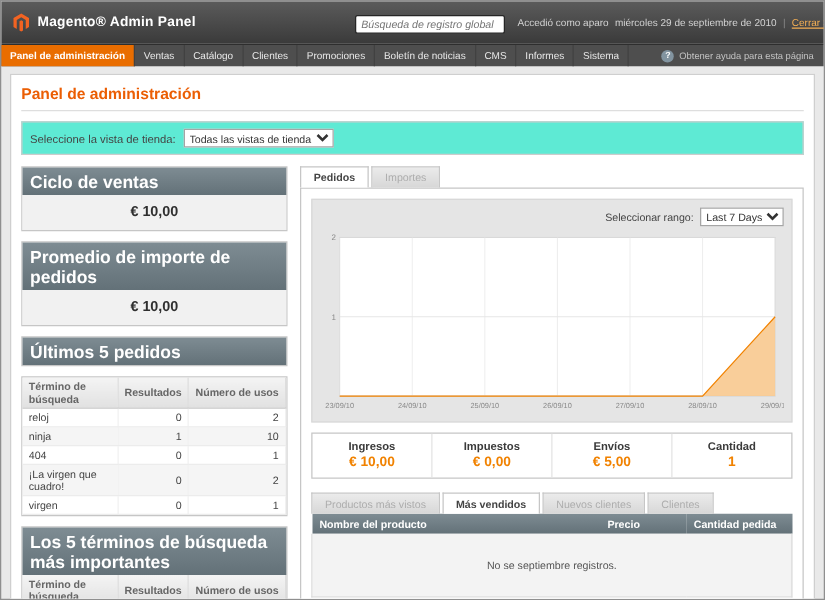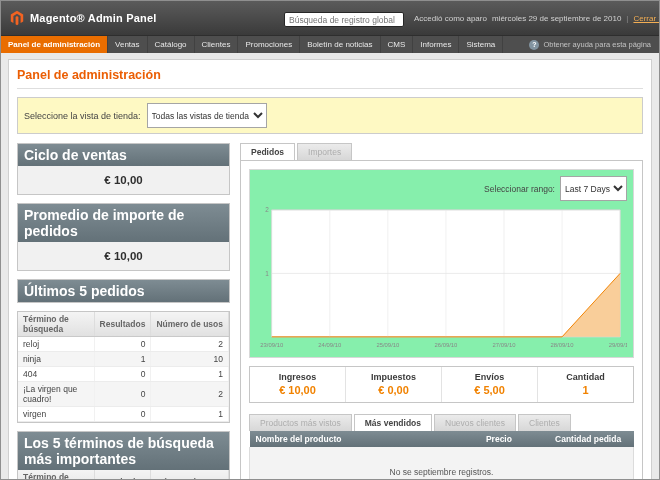--- a/index.html
+++ b/index.html
@@ -19,20 +19,21 @@
     border-bottom:1px solid #2e2e2e;
   }
   .brand { display:flex; align-items:center; gap:5px; width:265px; flex:none; }
   .brand-text { color:#ffffff; font-weight:bold; font-size:11px; letter-spacing:.2px; }
   .logo { display:flex; }
   .global-search input {
     width:120px; height:15px; font-size:8.5px;
     border:1px solid #262626; border-radius:2px;
     padding:0 4px; background:#ffffff; color:#666;
     font-family:"Liberation Sans", sans-serif;
+    font-style:italic;
   }
   .session {
     margin-left:auto; display:flex; gap:5px; align-items:center;
     font-size:8px; color:#d2d2d2; white-space:nowrap;
   }
   .session .sep { color:#8a8a8a; }
   .session a { color:#f3ae54; text-decoration:underline; cursor:pointer; }
 
   
   .mainnav {
@@ -59,27 +60,27 @@
   .content {
     background:#fff; margin:6px 7px;
     border:1px solid #cfcfcf;
     padding:8px; height:421px; overflow:hidden;
   }
   .page-title {
     color:#eb5e04; font-size:12.5px; font-weight:bold;
     padding-bottom:6px; border-bottom:1px solid #dedede; margin-bottom:8px;
   }
   .store-switcher {
-    border:1px solid #ccc; background:#fef9c3;
+    border:1px solid #ccc; background:#5eead4;
     padding:5px 6px; font-size:9px; color:#444; margin-bottom:9px;
     display:flex; align-items:center; gap:6px;
   }
   select {
     font-size:8.5px; border:1px solid #a5a5a5; background:#fff; color:#333;
-    height:25px; font-family:"Liberation Sans", sans-serif;
+    height:15px; font-family:"Liberation Sans", sans-serif;
   }
 
   .columns { display:flex; gap:10px; }
   .col-left { width:213px; flex:none; }
   .col-right { flex:1; min-width:0; }
 
   
   .side-panel { border:1px solid #c6c6c6; margin-bottom:8px; }
   .panel-head {
     background:linear-gradient(#7e8c93,#637178);
@@ -106,21 +107,21 @@
   .tabs { display:flex; gap:2px; }
   .tab {
     font-size:8.5px; font-weight:bold; padding:3px 10px;
     border:1px solid #c6c6c6; border-bottom:none;
     background:linear-gradient(#ebebeb,#d7d7d7); color:#8a8a8a; cursor:pointer;
     white-space:nowrap;
   }
   .tab.active { background:#fff; color:#444; }
   .tab.disabled { color:#adadad; font-weight:normal; }
   .right-panel { border:1px solid #c6c6c6; background:#fff; padding:8px; }
-  .chart-panel { background:#86efac; border:1px solid #d8d8d8; padding:6px; }
+  .chart-panel { background:#e5e5e5; border:1px solid #d8d8d8; padding:6px; }
   .range-row {
     text-align:right; font-size:8.5px; color:#444;
     margin-bottom:4px; display:flex; justify-content:flex-end; align-items:center; gap:5px;
   }
   .chart-svg { display:block; width:100%; height:auto; }
 
   .totals { display:flex; border:1px solid #c6c6c6; margin-top:8px; background:#fff; }
   .totals-cell { flex:1; text-align:center; padding:5px 0 6px; border-right:1px solid #e3e3e3; }
   .totals-cell:last-child { border-right:none; }
   .totals-label { font-size:9px; font-weight:bold; color:#3a3a3a; }

